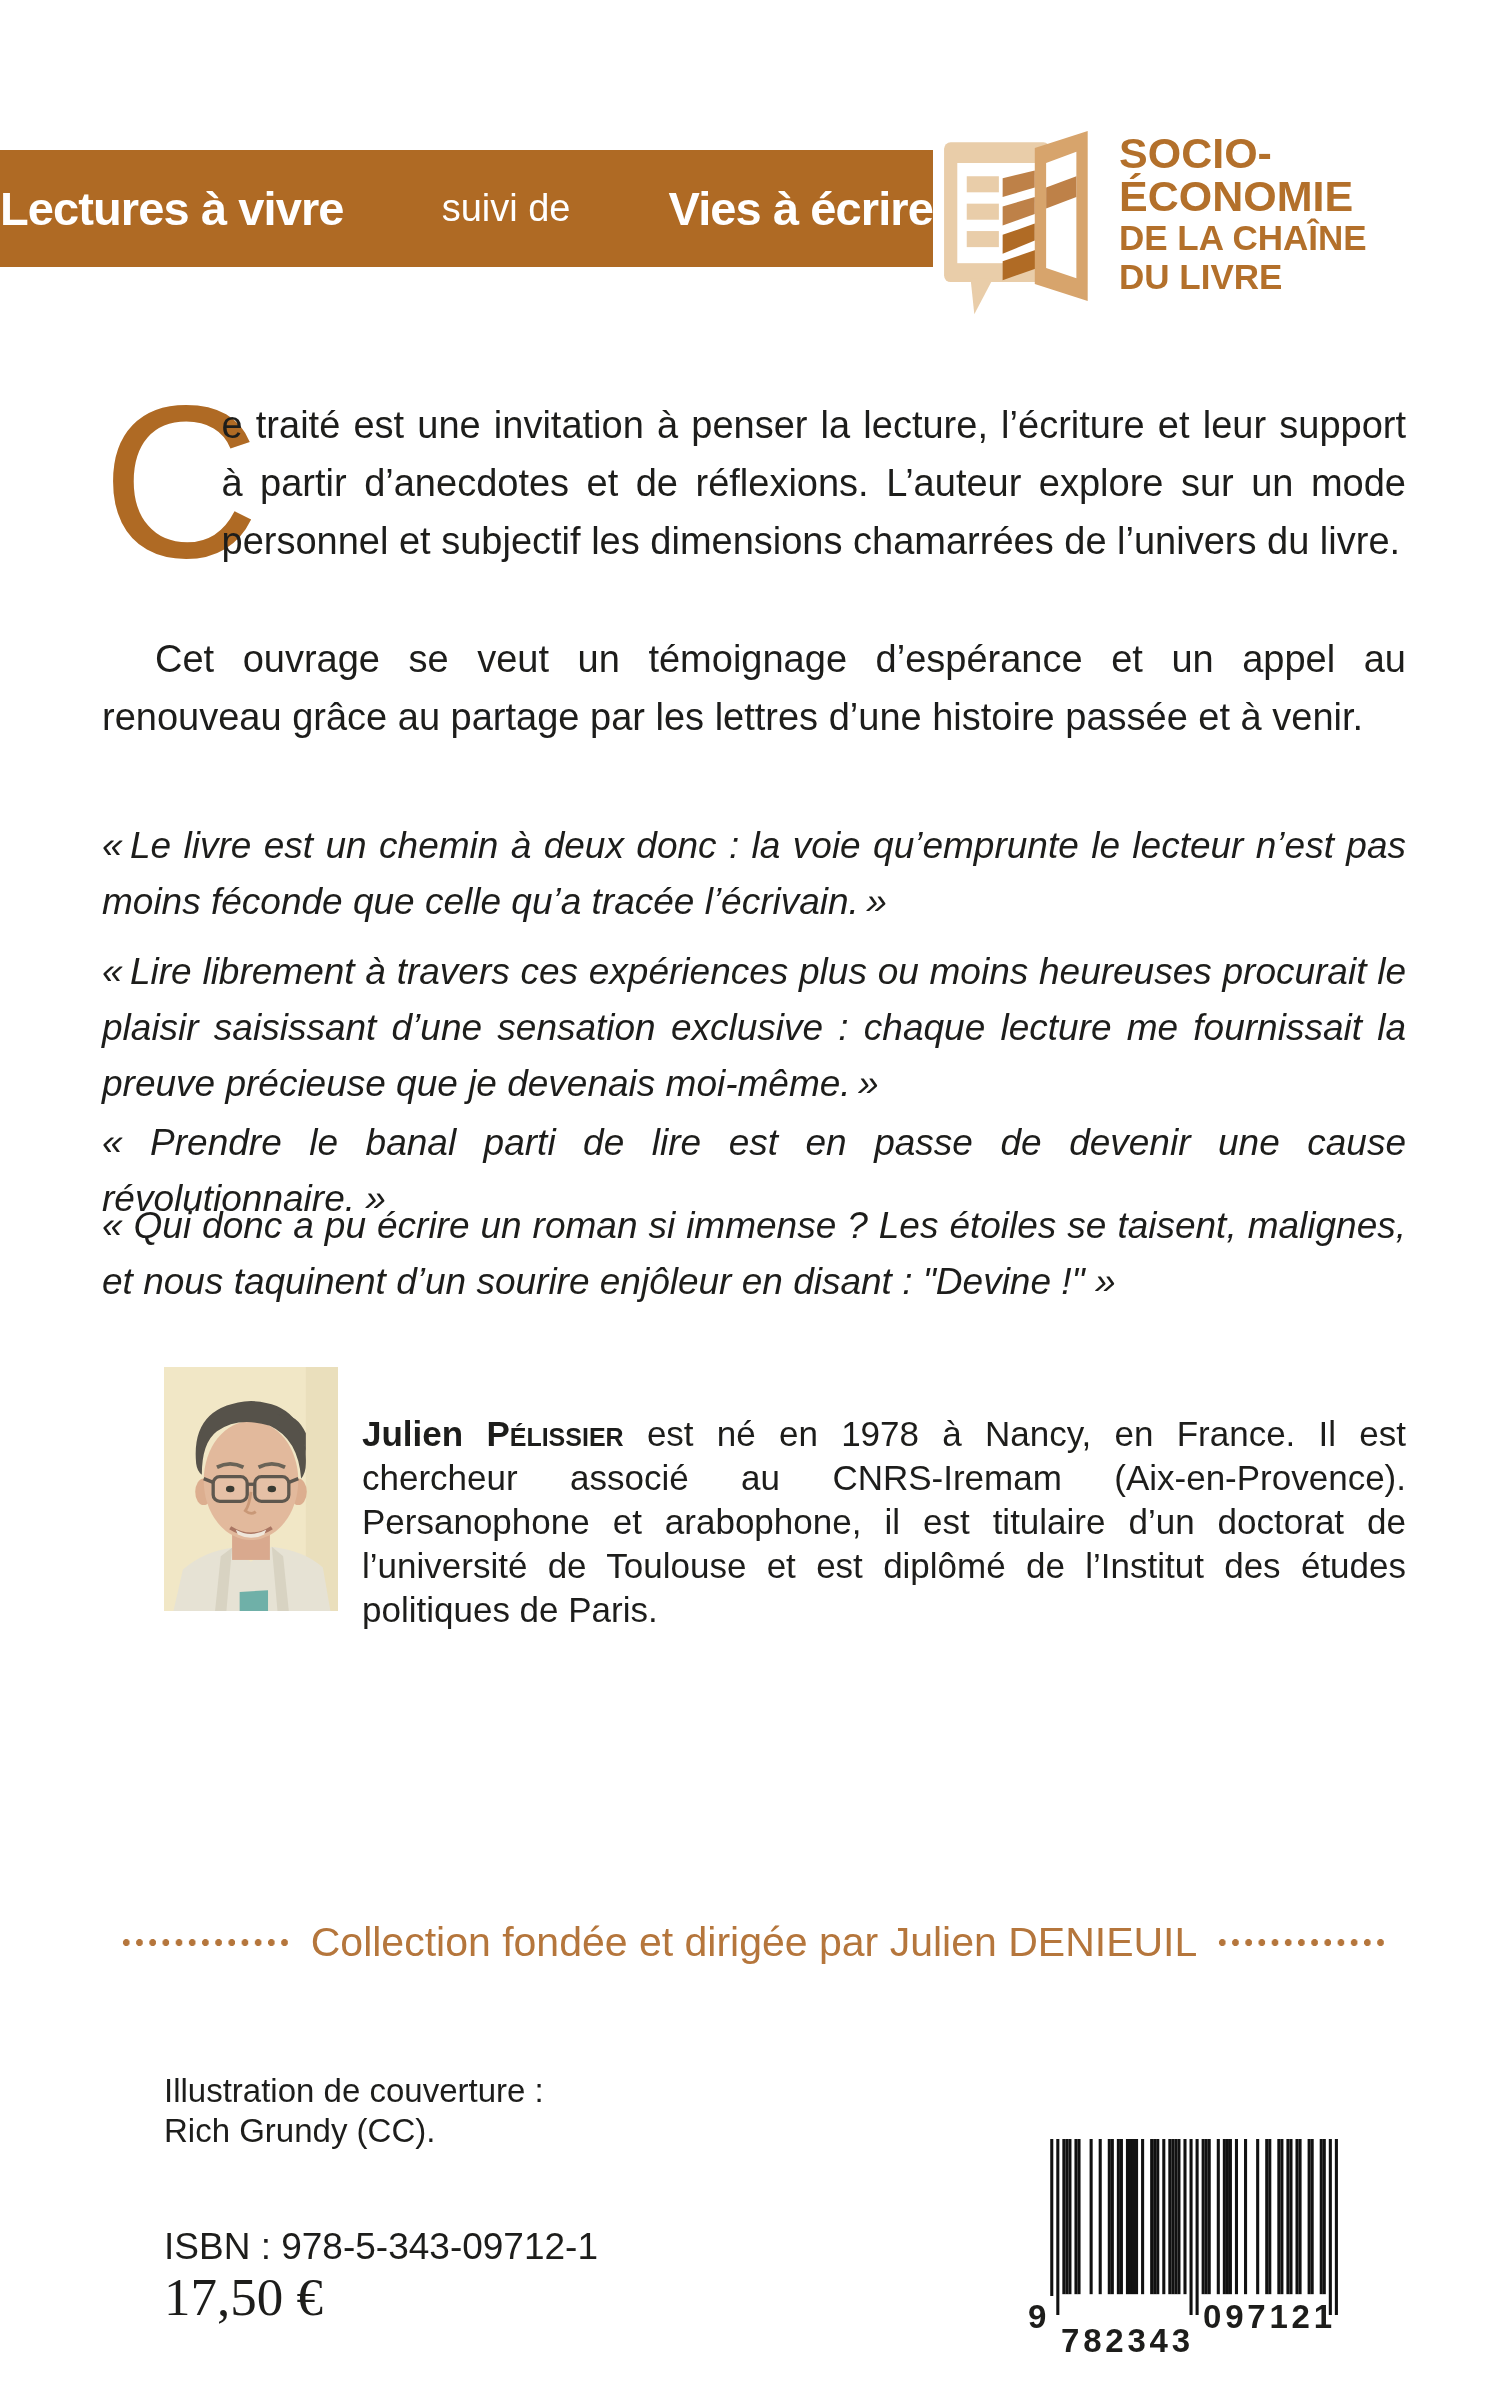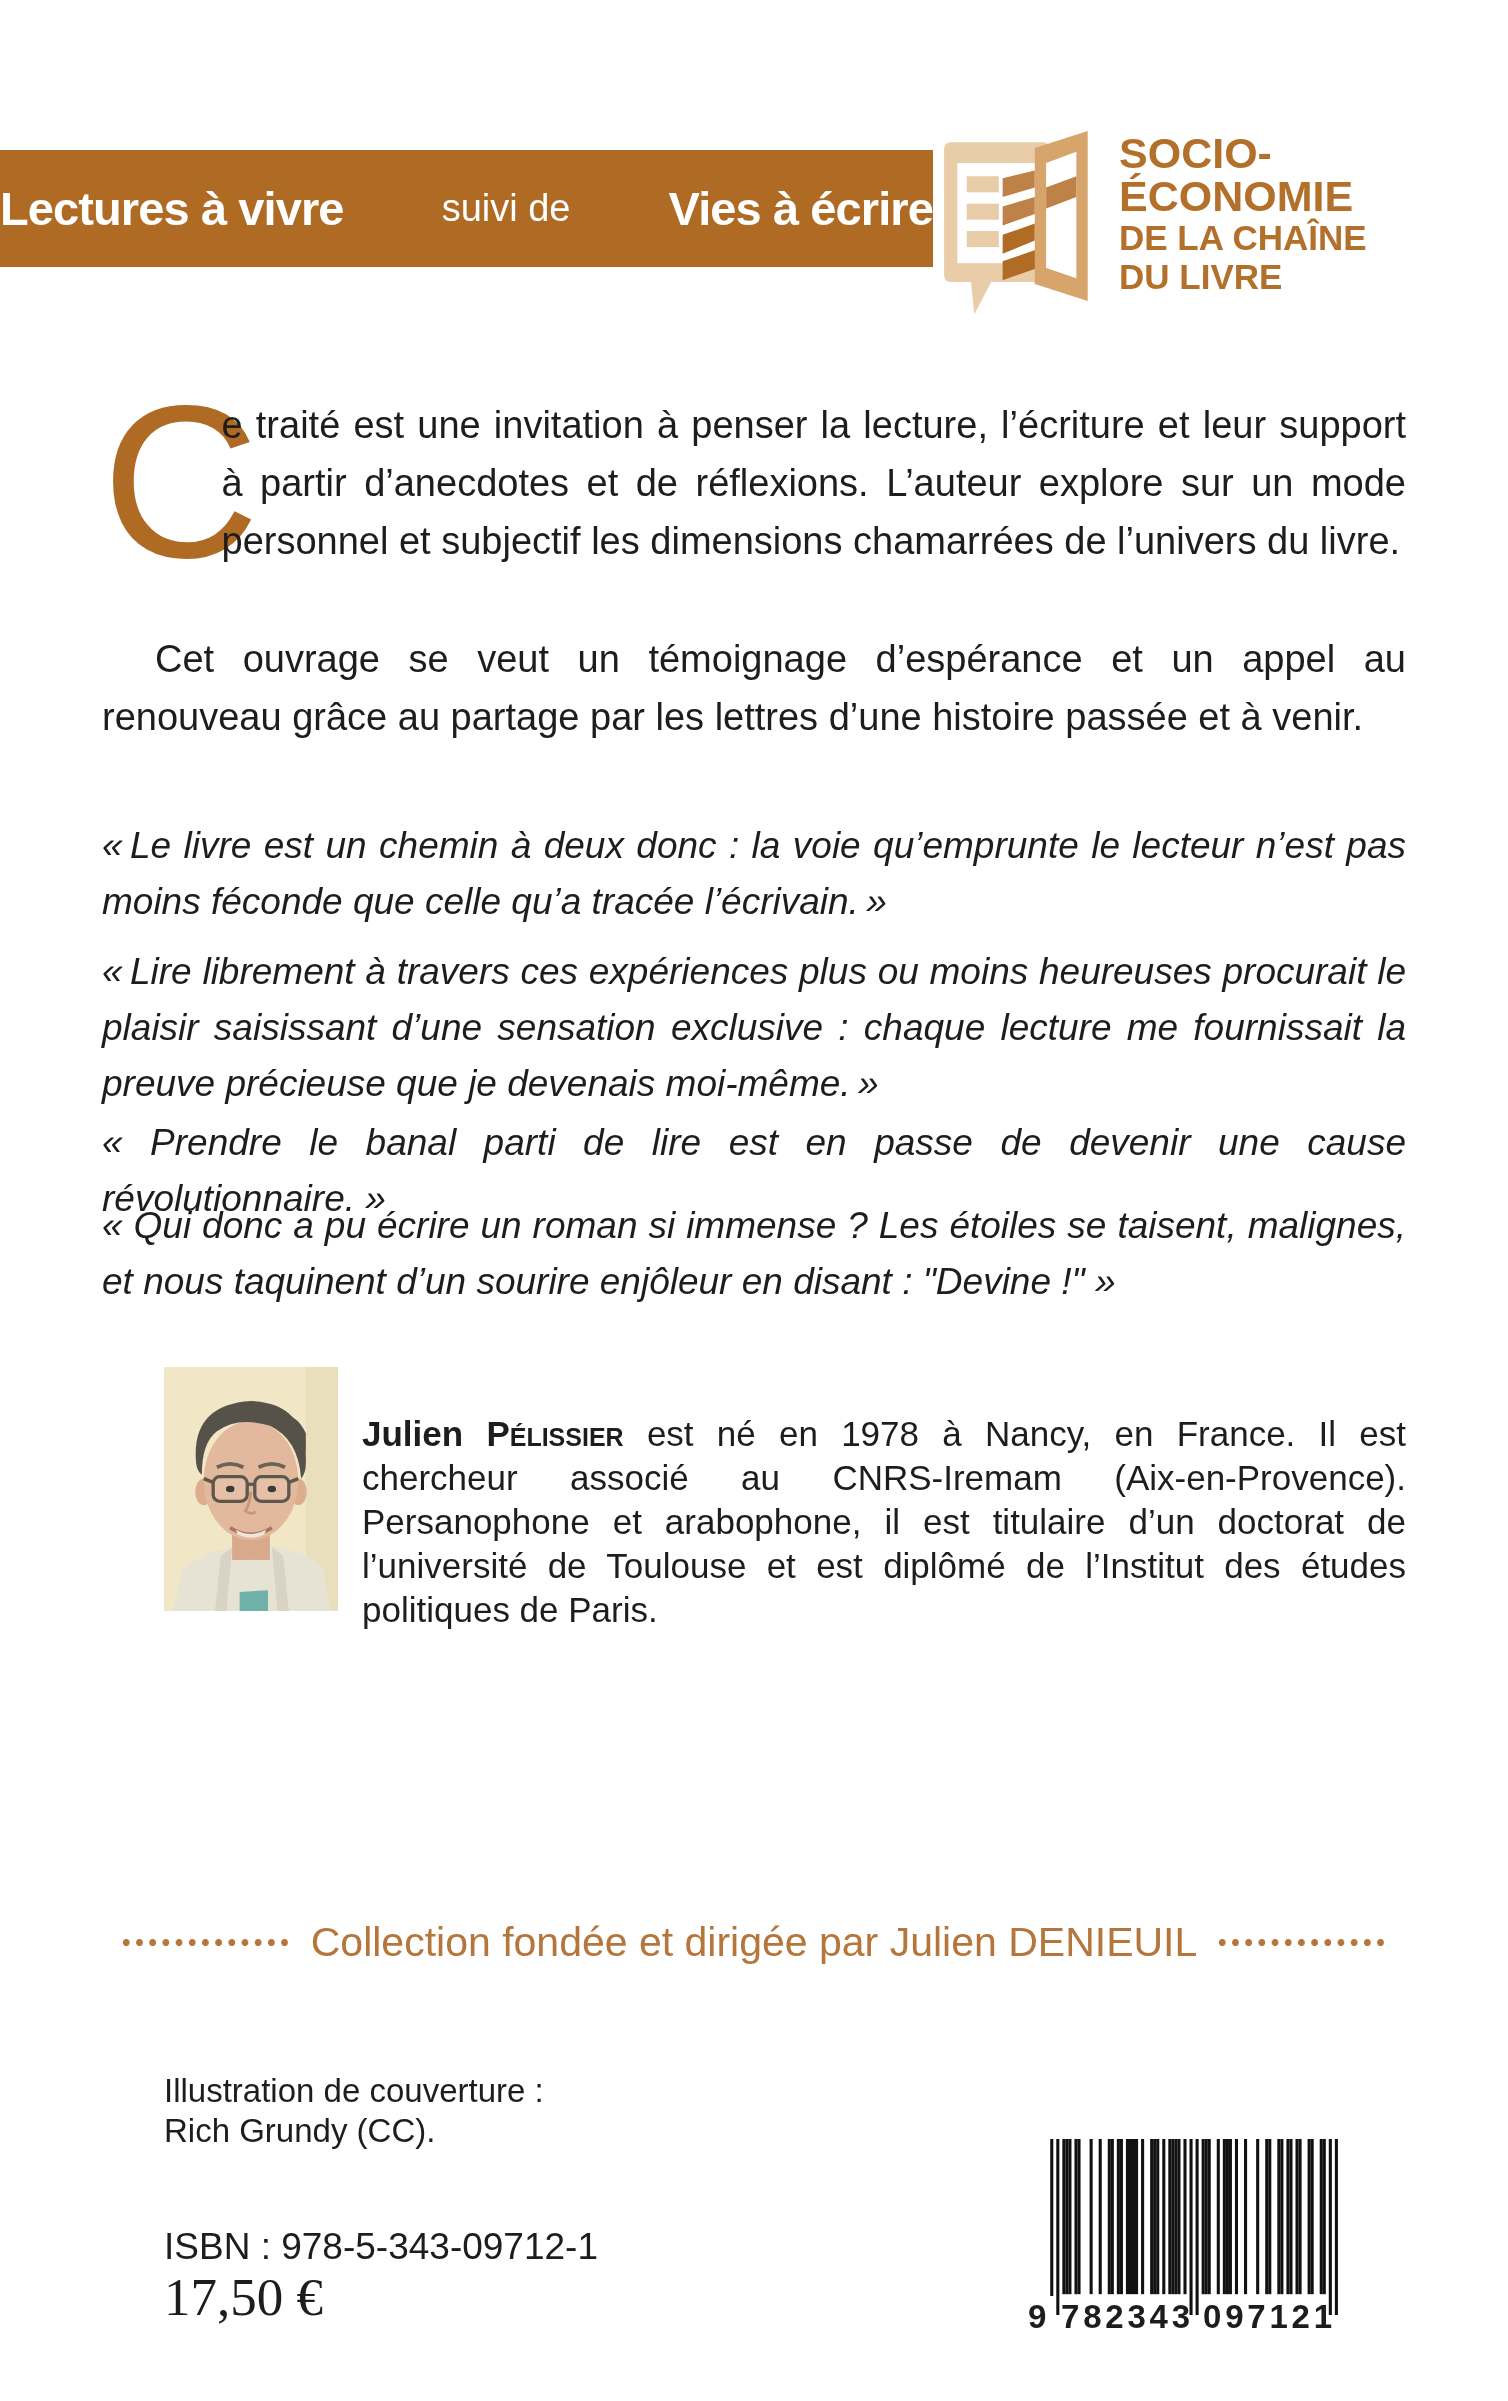--- a/index.html
+++ b/index.html
@@ -76,21 +76,21 @@
   .price{position:absolute;left:164px;top:2267px;font-family:"Liberation Serif",serif;font-size:53px;}
   
   .barcode{position:absolute;left:1025px;top:2139px;width:316px;height:203px;}
   .barcode svg{position:absolute;left:24.6px;top:0;fill:#111111;}
   .bc-digit{
     position:absolute;top:157px;height:42px;
     font-size:33px;font-weight:bold;letter-spacing:3.8px;
     background:#ffffff;text-align:center;line-height:42px;
   }
   .bc-lead{left:-1.9px;width:32px;}
-  .bc-g1{left:36px;width:123px;}
+  .bc-g1{left:36px;width:123px;margin-top:24px;}
   .bc-g2{left:178px;width:123px;}
 </style>
 </head>
 <body>
 
 <div class="page">
 
   <div class="banner">
     <span class="b-bold">Lectures à vivre</span>
     <span class="b-reg">suivi de</span>

